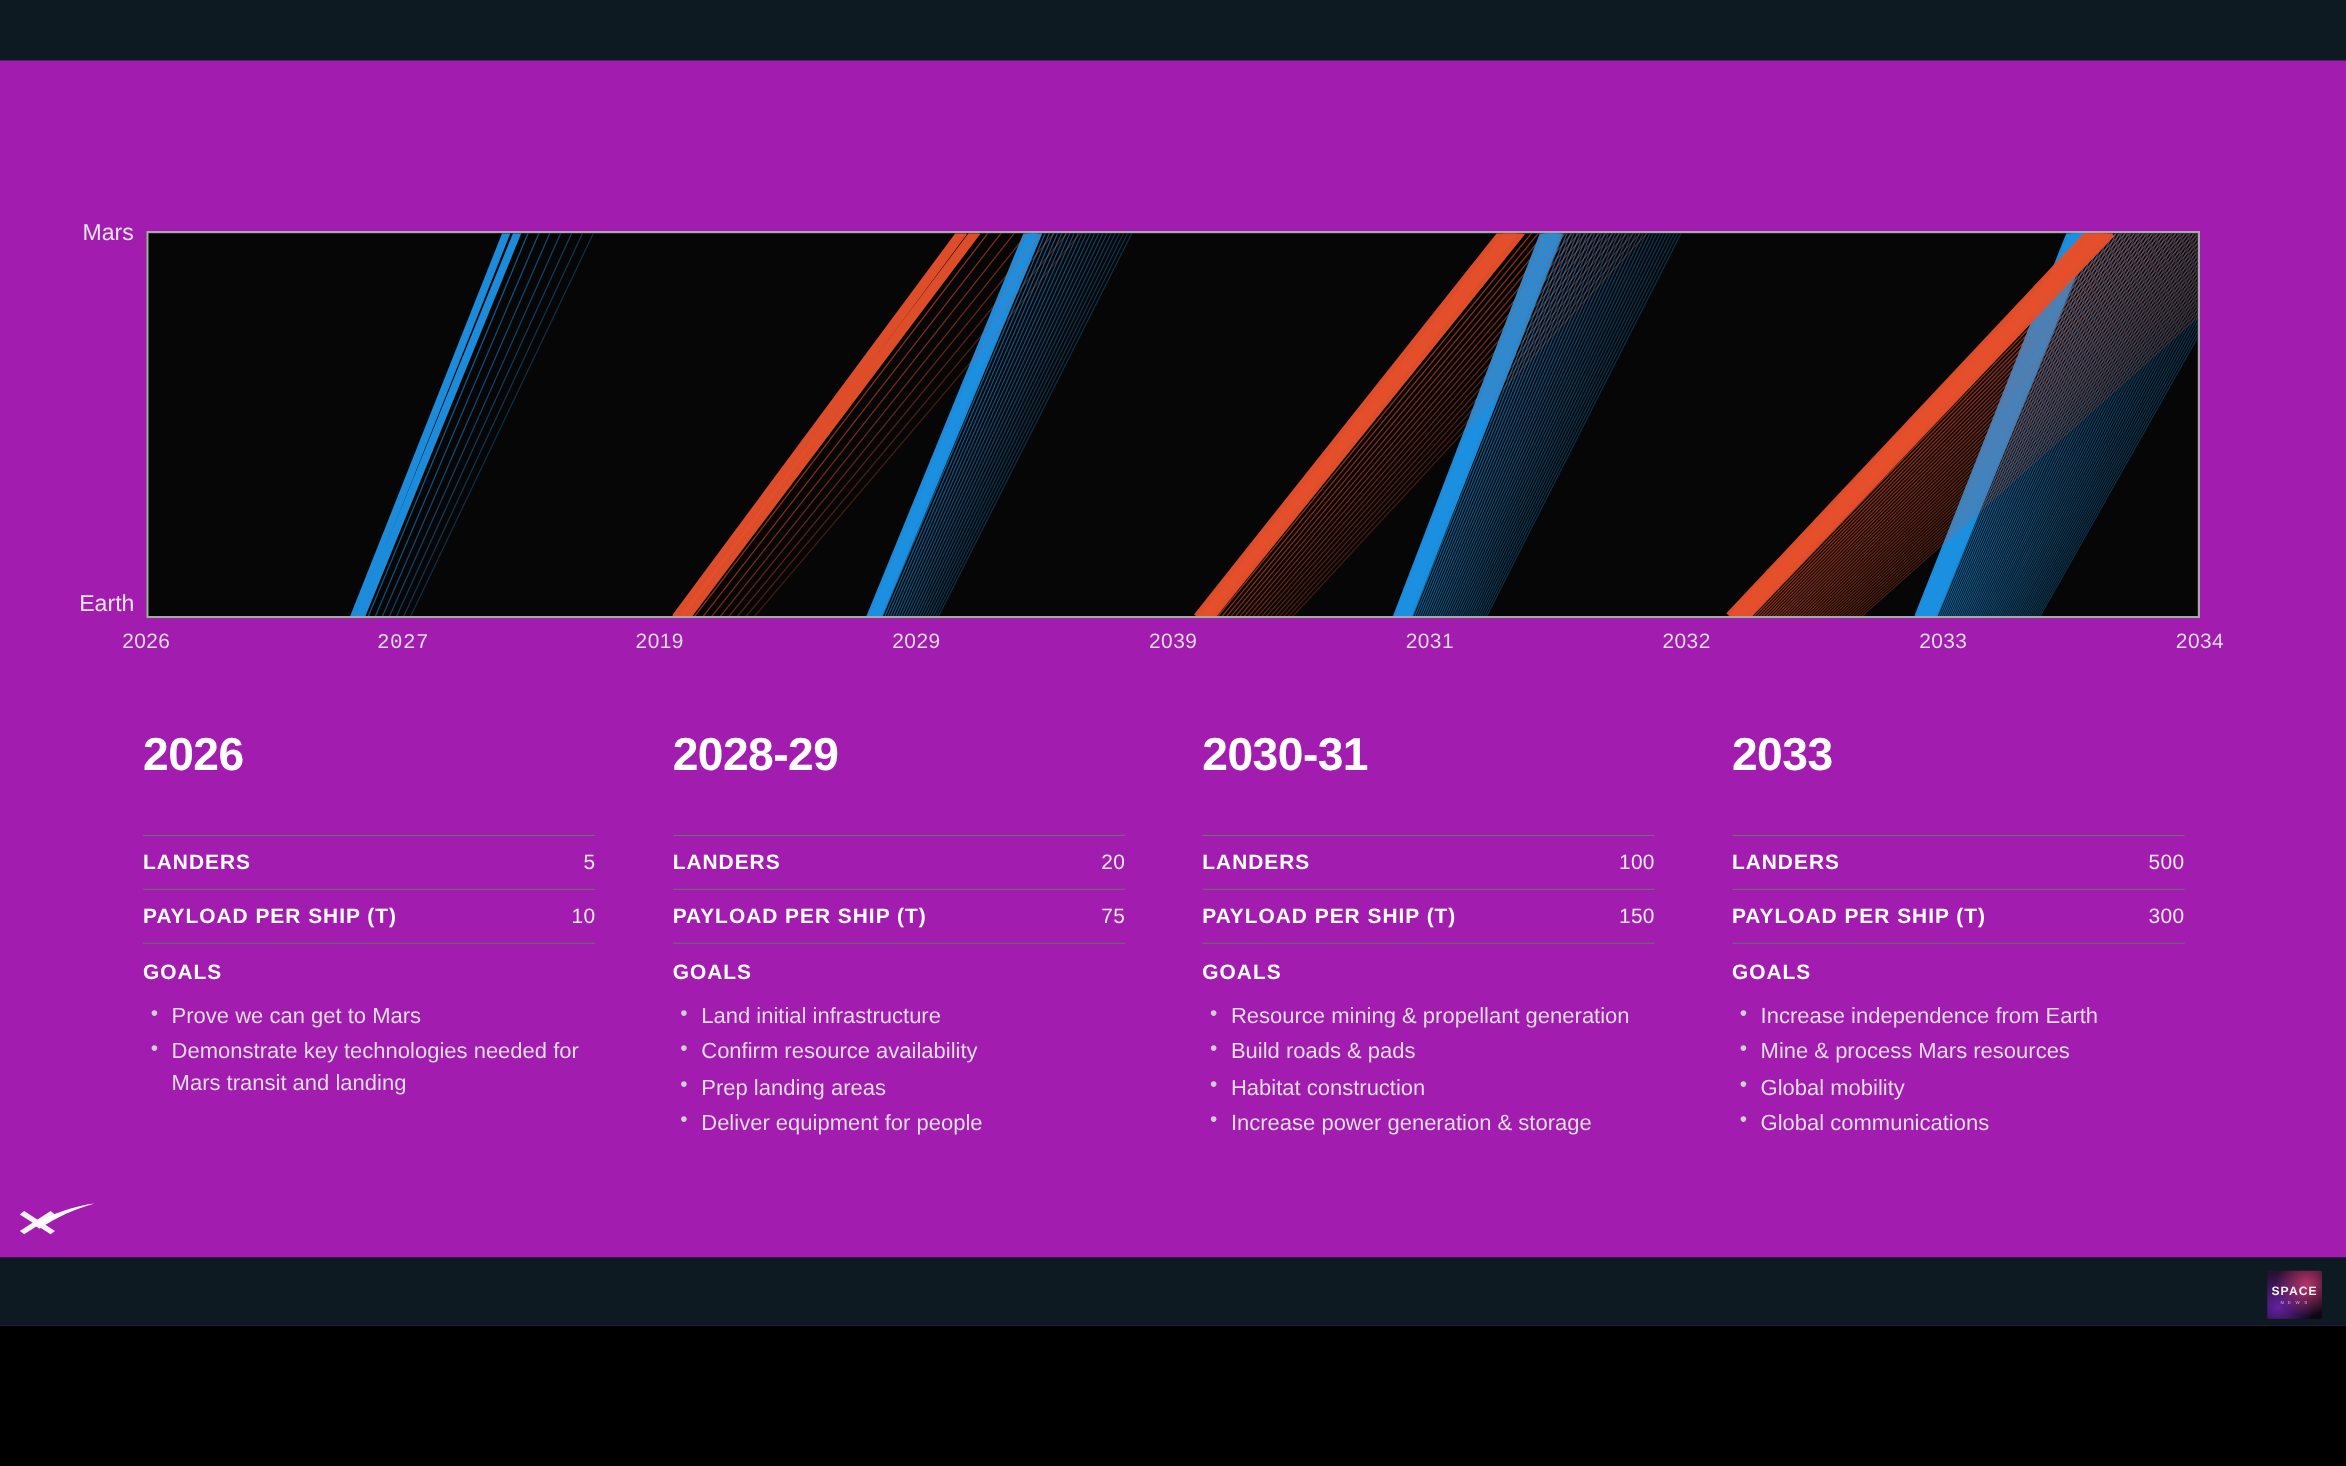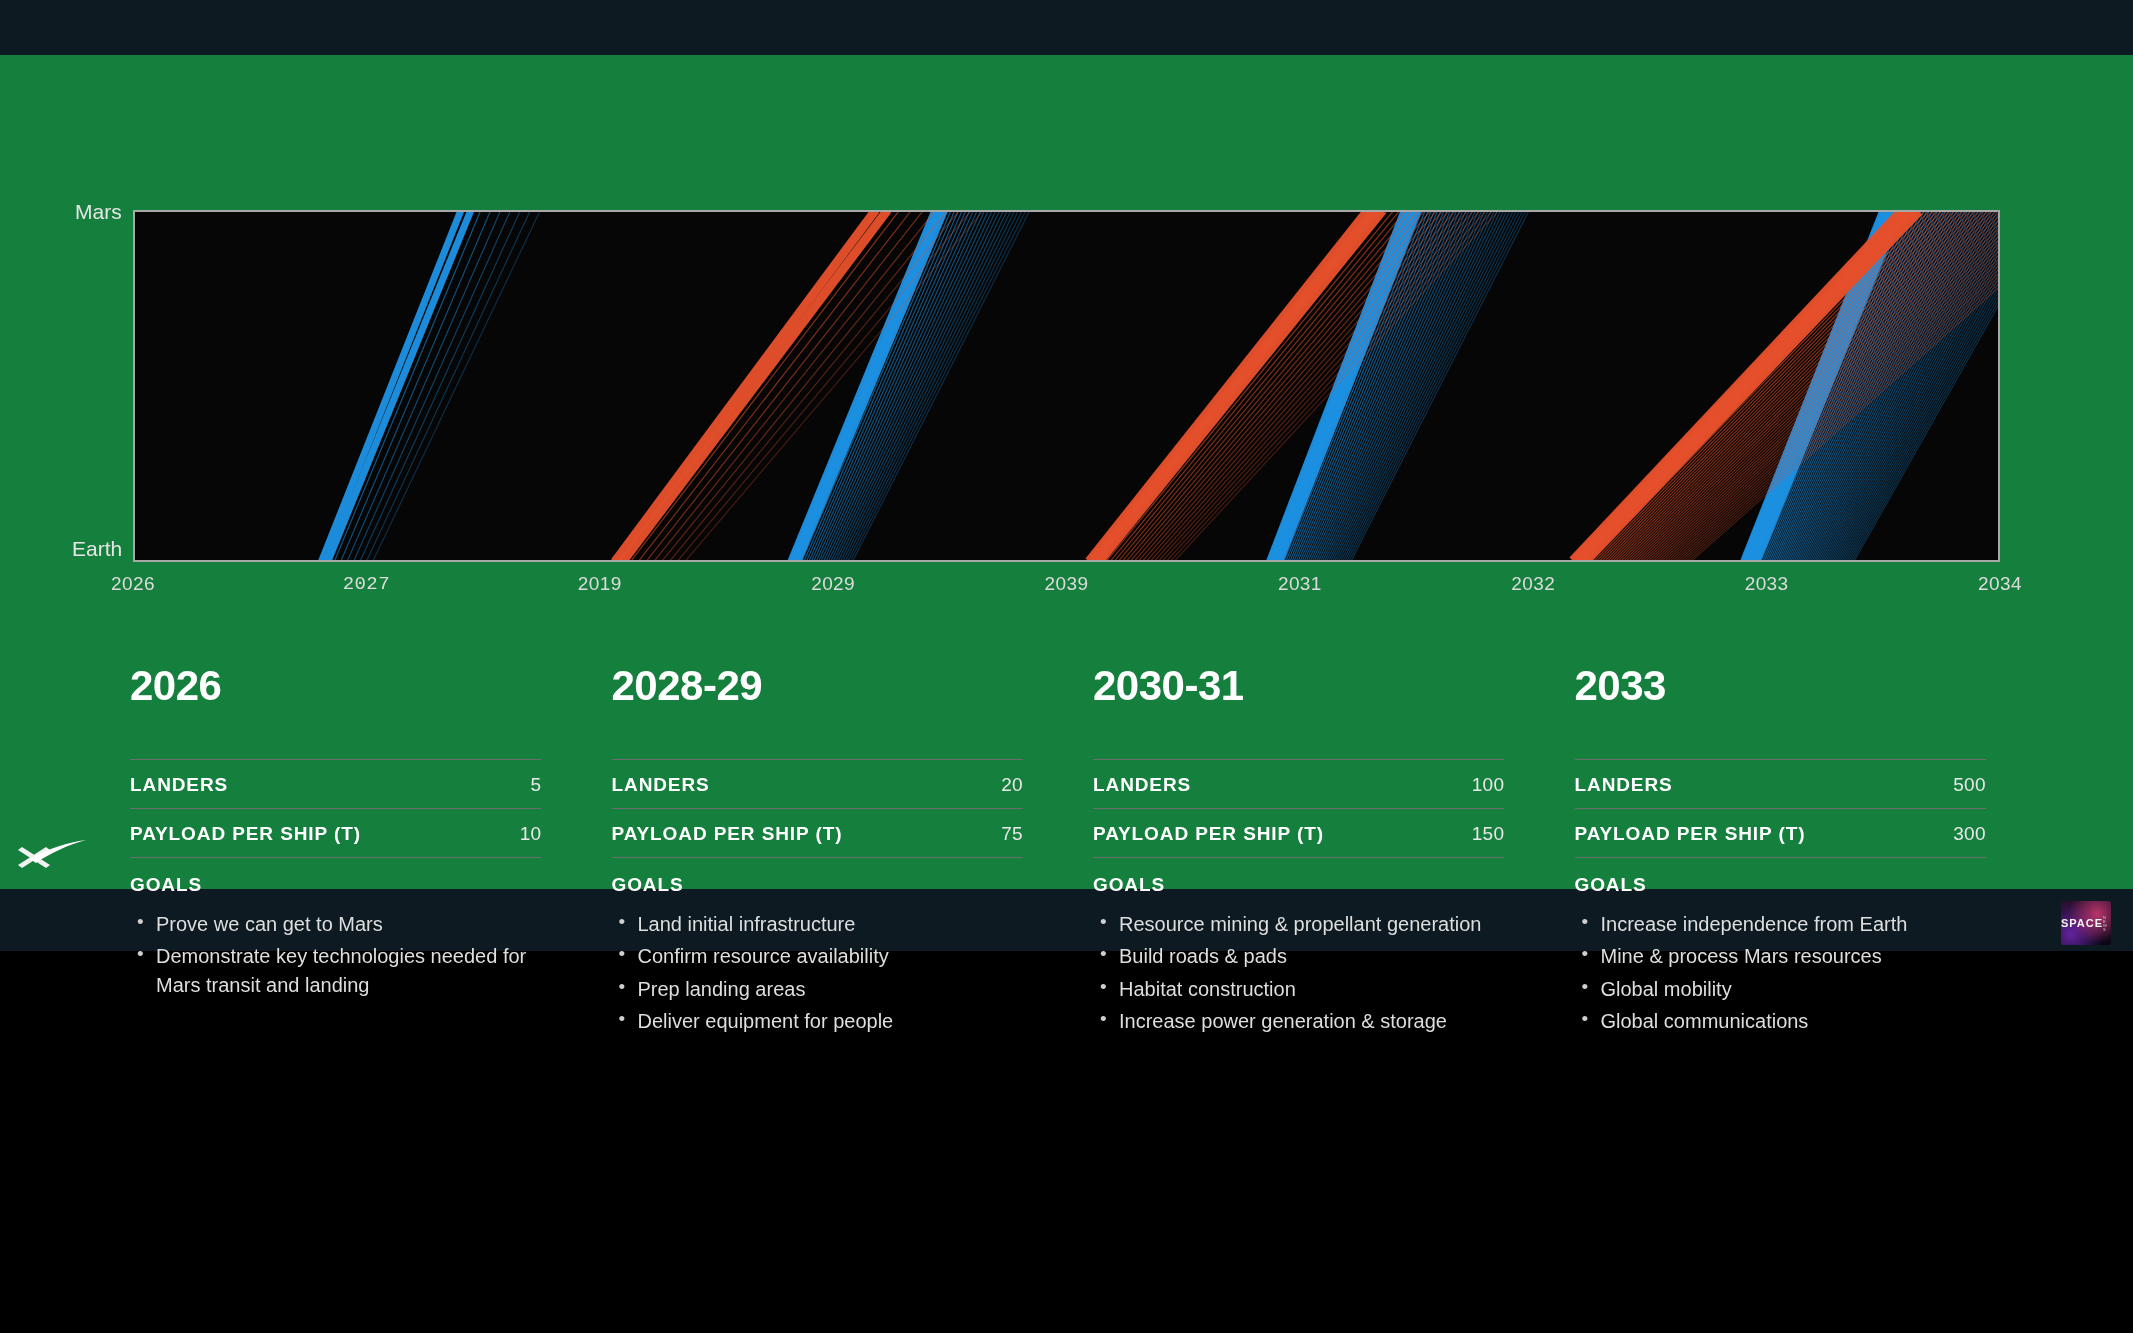--- a/index.html
+++ b/index.html
@@ -12,22 +12,22 @@
     height: 1333px;
     overflow: hidden;
     font-family: "Liberation Sans", sans-serif;
     color: #ffffff;
     position: relative;
   }
   #stage {
     position: absolute;
     left: 0; top: 0;
     width: 2133px;
-    height: 951px;
-    background: #15803d;
+    height: 1205px;
+    background: #a21caf;
   }
 
   
   .bar {
     position: absolute;
     left: 0;
     width: 2133px;
     background: #0d1a22;
   }
   .bar.top { top: 0; height: 55px; }
@@ -182,20 +182,21 @@
     right: 22px;
     bottom: 6px;
     width: 50px;
     height: 44px;
     border-radius: 2px;
     background:
       radial-gradient(circle at 72% 30%, rgba(214,60,120,.85) 0%, rgba(60,14,48,0) 60%),
       radial-gradient(circle at 20% 75%, rgba(120,40,190,.8) 0%, rgba(24,8,48,0) 62%),
       linear-gradient(160deg, #2a1030 0%, #150a22 55%, #0b0714 100%);
     display: flex;
+    flex-direction: column;
     align-items: center;
     justify-content: center;
     overflow: hidden;
   }
   #space-badge .bt { font-size: 11px; font-weight: bold; letter-spacing: 1px; color:#f2f2f2; line-height:1; }
   #space-badge .bs { font-size: 4px; letter-spacing: 1.5px; color:#cfc6d6; line-height:1; margin-top:2px; }
 </style>
 </head>
 <body>
 

